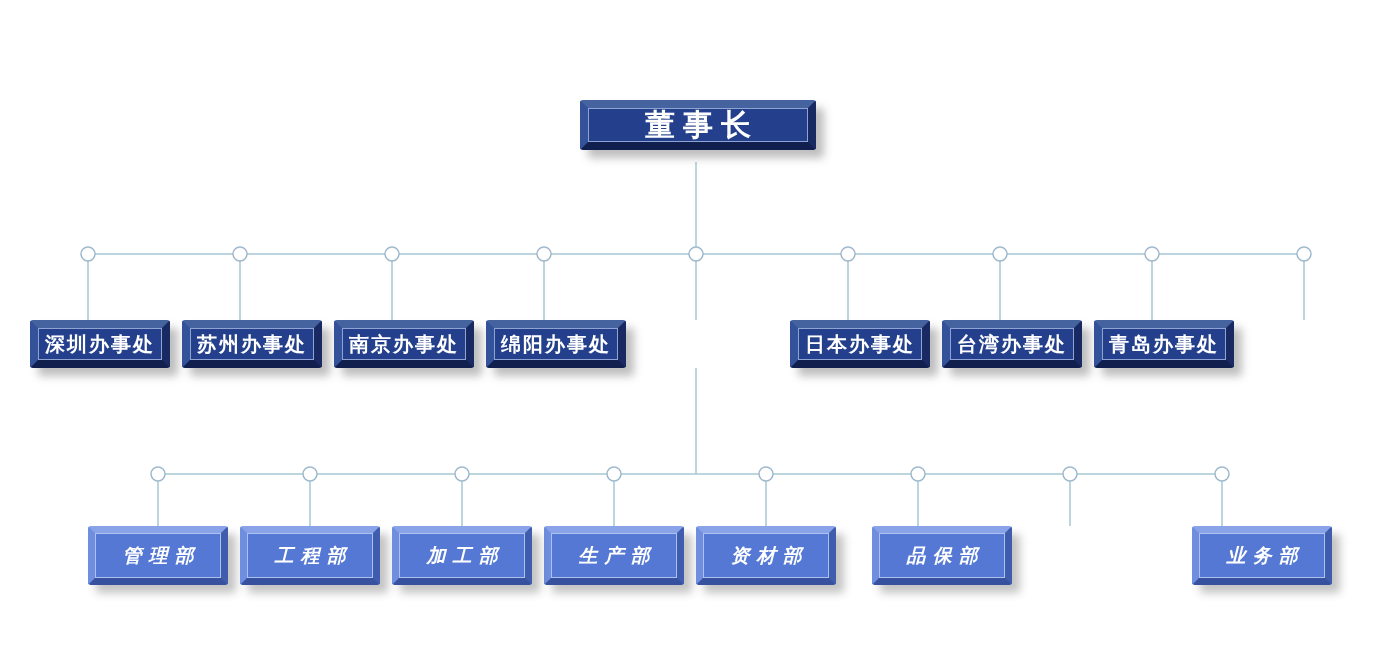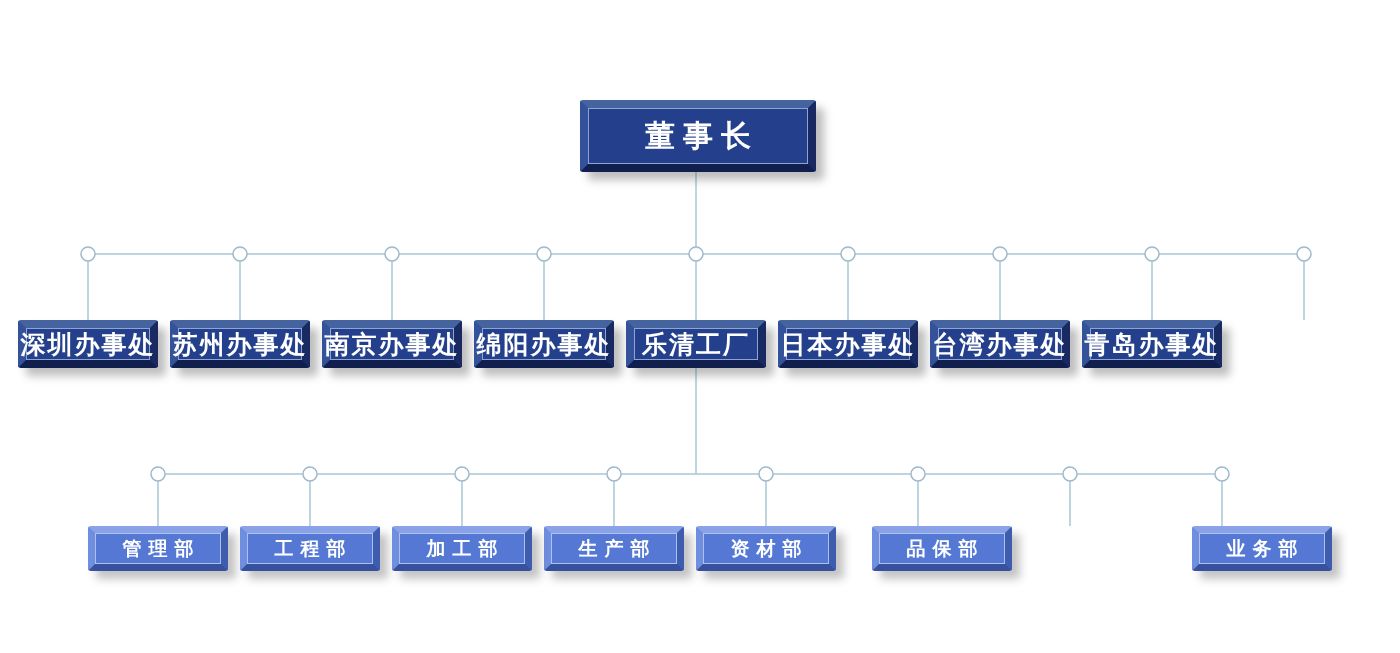--- a/index.html
+++ b/index.html
@@ -49,38 +49,40 @@
     background: #5478D4;
     border-width: 7px;
     border-top-color:    #8AA2E8;
     border-left-color:   #6F8EDF;
     border-right-color:  #3F5DAE;
     border-bottom-color: #37519E;
     box-shadow: inset 0 0 0 1px #ADC1F0, 8px 8px 8px rgba(70,70,70,0.32);
   }
   .root-node {
     left: 580px; top: 100px;
-    width: 236px; height: 72px;
+    width: 236px; height: 50px;
     font-size: 30px;
     letter-spacing: 8px;
     padding-left: 8px;
   }
   .lvl2 {
     top: 320px;
     width: 140px; height: 48px;
-    font-size: 25px;
+    font-size: 20px;
     letter-spacing: 2px;
     padding-left: 0;
+    margin-left: 12px;
   }
   .lvl3 {
     top: 526px;
-    width: 140px; height: 45px;
+    width: 140px; height: 59px;
     font-size: 19px;
     letter-spacing: 7px;
     padding-left: 7px;
+    font-style: italic;
   }
 </style>
 </head>
 <body>
 
 <div class="stage">
 
   <svg class="connectors" viewBox="0 0 1400 653" xmlns="http://www.w3.org/2000/svg">
     <g stroke="#A6C8D6" stroke-width="1.5" fill="none">
 
@@ -133,21 +135,20 @@
       <circle cx="1222" cy="474" r="7"></circle>
     </g>
   </svg>
 
   <div class="node navy root-node">董事长</div>
 
   <div class="node navy lvl2" style="left:18px">深圳办事处</div>
   <div class="node navy lvl2" style="left:170px">苏州办事处</div>
   <div class="node navy lvl2" style="left:322px">南京办事处</div>
   <div class="node navy lvl2" style="left:474px">绵阳办事处</div>
-  <div class="node navy lvl2" style="left:626px">乐清工厂</div>
   <div class="node navy lvl2" style="left:778px">日本办事处</div>
   <div class="node navy lvl2" style="left:930px">台湾办事处</div>
   <div class="node navy lvl2" style="left:1082px">青岛办事处</div>
 
   <div class="node blue lvl3" style="left:88px">管理部</div>
   <div class="node blue lvl3" style="left:240px">工程部</div>
   <div class="node blue lvl3" style="left:544px">生产部</div>
   <div class="node blue lvl3" style="left:392px">加工部</div>
   <div class="node blue lvl3" style="left:696px">资材部</div>
   <div class="node blue lvl3" style="left:872px">品保部</div>

